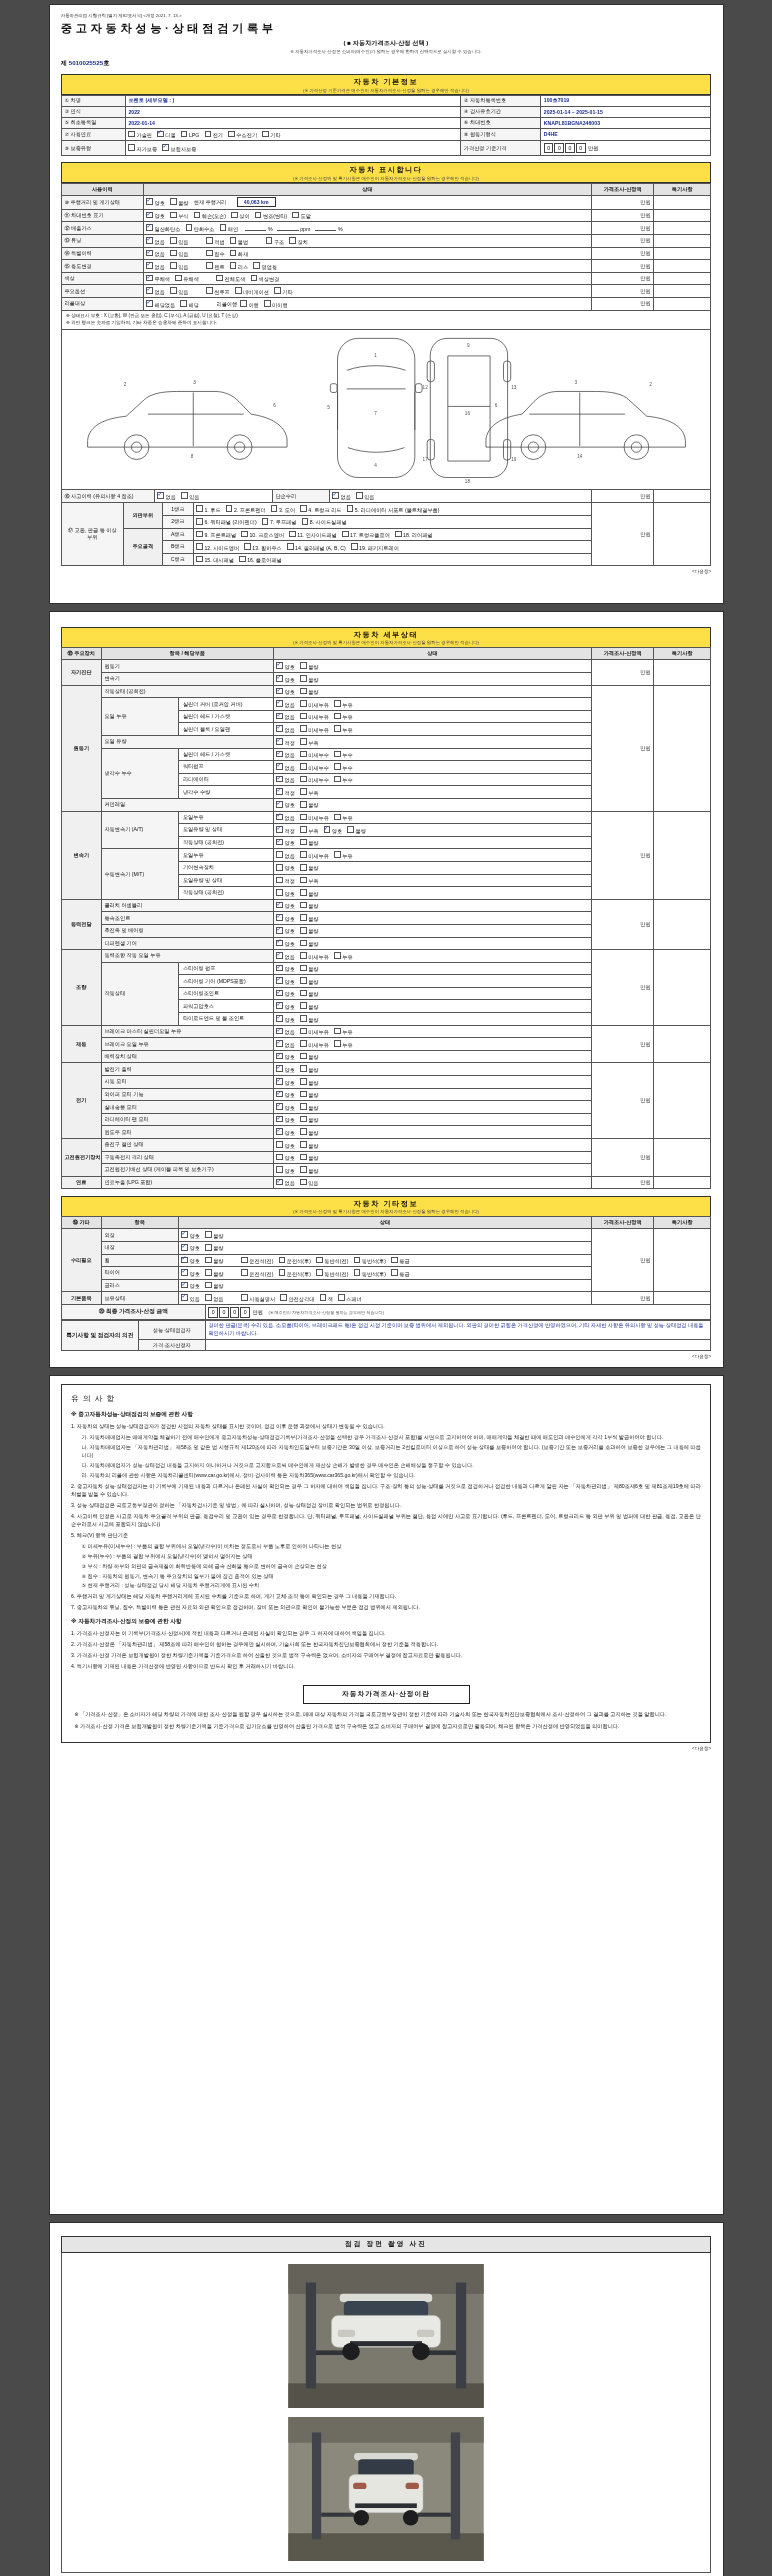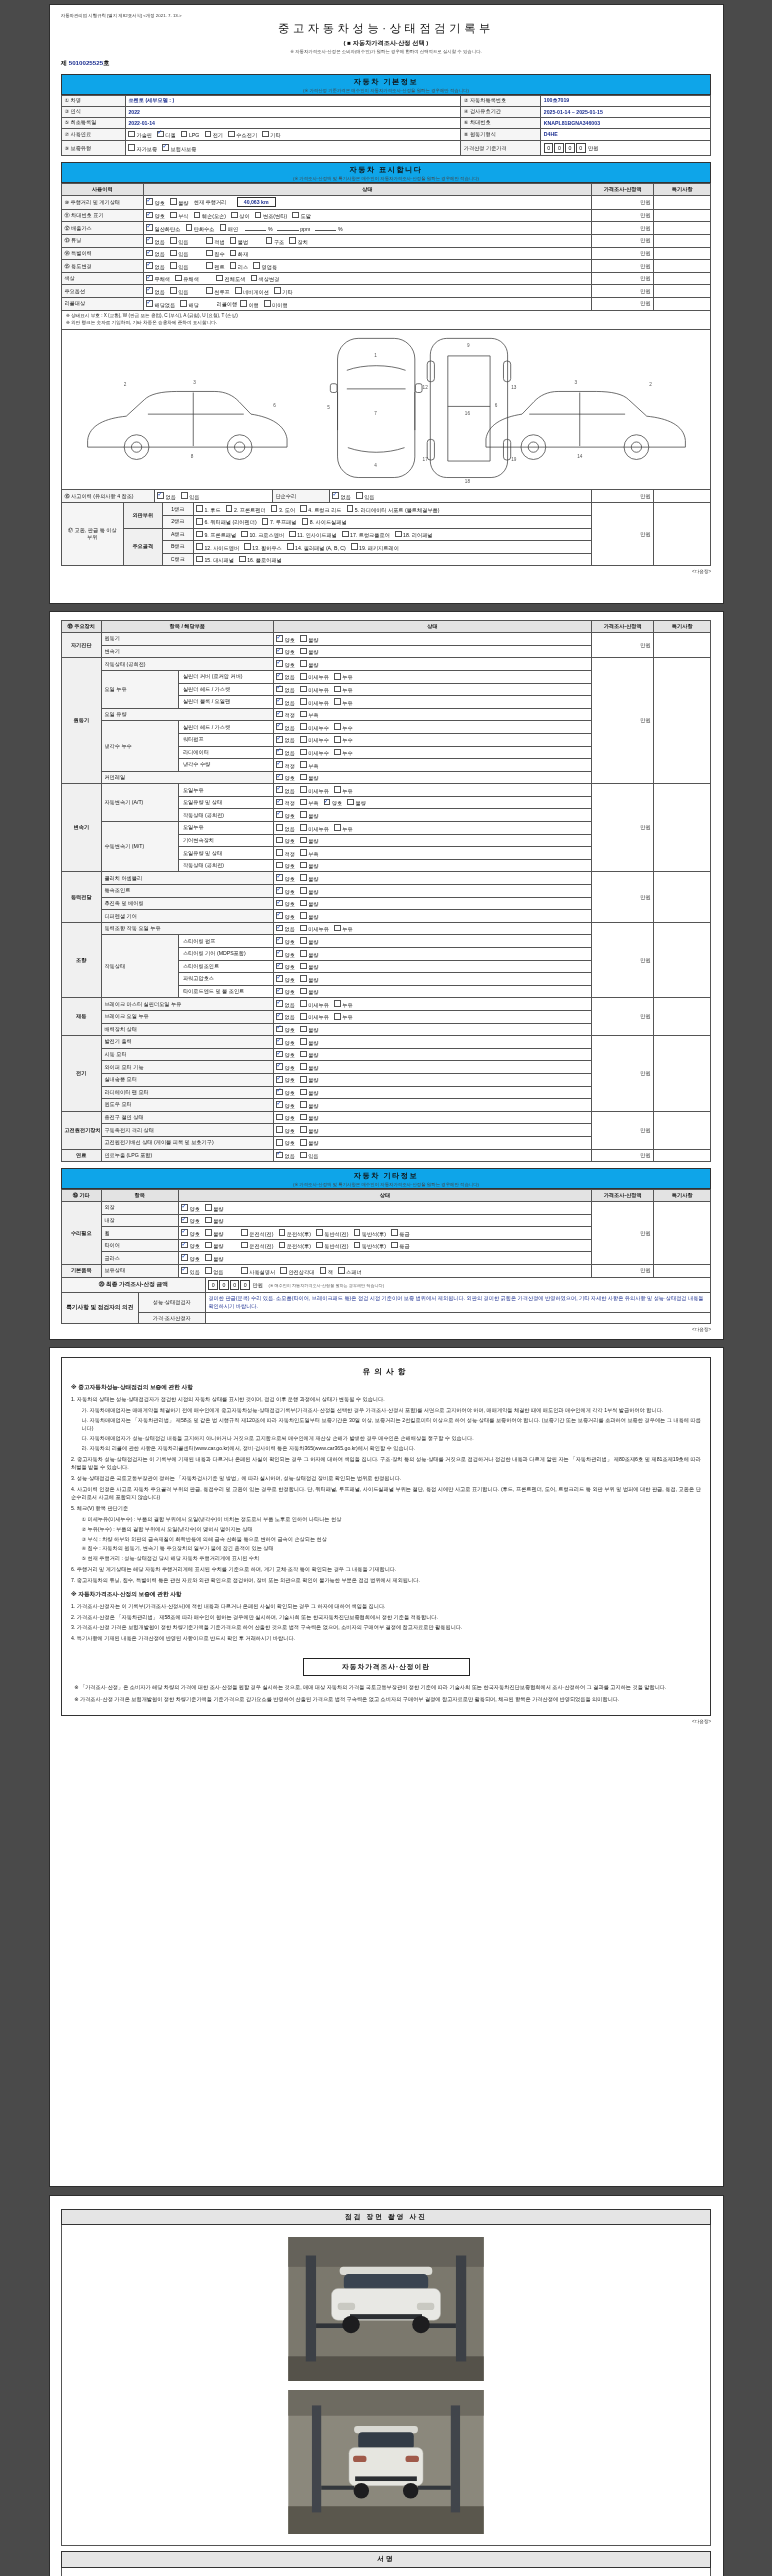--- a/index.html
+++ b/index.html
@@ -3,27 +3,27 @@
 <meta charset="utf-8">
 <style>
   html,body{margin:0;padding:0;background:#4a4a4a;font-family:"Liberation Sans","DejaVu Sans",sans-serif;color:#111;}
   .wrap{width:675px;margin:0 auto;padding:4.1px 0 10.3px;}
   .page{background:#fff;padding:8.2px 11.3px 7.2px;box-sizing:border-box;margin-bottom:7.2px;border:0.5px solid #2e2e2e;}
   .p1{min-height:600px}.p2{min-height:693px}.p3{min-height:840px}.p4{min-height:410px}
 
   
   .doc-head{position:relative;padding-top:8.2px;margin-bottom:3.1px;}
   .form-ref{position:absolute;left:0;top:0;font-size:4.4px;color:#333;}
-  .doc-title{text-align:center;font-size:11.3px;font-weight:400;letter-spacing:3.6px;}
+  .doc-title{font-size:11.3px;font-weight:700;letter-spacing:3.6px;}
   .doc-select{text-align:center;font-size:6.2px;font-weight:700;margin-top:2.1px;}
   .doc-select-note{text-align:center;font-size:4.4px;color:#444;margin-top:1px;}
   .doc-no{font-size:6.2px;font-weight:700;margin:5.2px 0 1px;}
 
   
-  .secbar{border:0.5px solid #333;background:#0ea5e9;text-align:center;padding:2.1px 0 1.5px;margin-top:6.2px;}
+  .secbar{border:0.5px solid #333;background:#fde047;text-align:center;padding:2.1px 0 1.5px;margin-top:6.2px;}
   .sect{font-size:7.2px;font-weight:700;letter-spacing:1.5px;}
   .secnote{font-size:4.4px;color:#444;margin-top:0.5px;}
 
   table{width:100%;border-collapse:collapse;margin-top:-0.5px;table-layout:fixed;}
   td,th{border:0.5px solid #555;font-size:5.2px;padding:1.5px 2.6px;vertical-align:middle;word-break:keep-all;}
   th{background:#e3e3e3;font-weight:700;text-align:center;padding:2.1px 1px;}
   td.lbl{background:#f5f5f5;}
   td.grp{background:#f0f0f0;text-align:center;font-weight:700;}
   td.rank{background:#f7f7f7;text-align:center;}
   td.sub{padding-left:4.1px;}
@@ -44,21 +44,21 @@
   .dig{display:inline-block;width:7.7px;height:8.8px;border:0.5px solid #444;line-height:8.8px;text-align:center;margin-right:1px;background:#fff;font-size:5.2px;}
   .val{color:#1a2d90;font-weight:700;}
   .legend{border:0.5px solid #555;border-top:none;font-size:4.6px;padding:2.1px 4.1px;line-height:1.5;color:#222;}
   .diagram{border:0.5px solid #555;border-top:none;padding:2.1px 0;}
   .diagram svg{display:block;margin:0 auto;}
   .num{font-size:9px;fill:#555;}
   .nextp{text-align:right;font-size:4.6px;color:#333;margin-top:3.1px;}
 
   
   .obox{border:0.5px solid #333;padding:8.2px 9.3px;}
-  .notice-title{font-size:7.7px;font-weight:700;text-align:center;letter-spacing:4.1px;margin:1px 0 7.2px;}
+  .notice-title{font-size:7.7px;font-weight:400;text-align:left;letter-spacing:4.1px;margin:1px 0 7.2px;}
   .nhead{font-weight:700;font-size:5.7px;margin:6.2px 0 3.1px;}
   .nitem{font-size:5.2px;line-height:1.6;margin:2.6px 0;text-align:justify;}
   .nsub{font-size:5.2px;line-height:1.6;margin:1.5px 0 1.5px 10.3px;text-align:justify;color:#222;}
   .boxtitle{width:165px;margin:15.5px auto 6.2px;border:1px solid #222;text-align:center;font-weight:700;font-size:6.7px;padding:3.6px 0;letter-spacing:1px;}
   .boxline{font-size:5.2px;line-height:1.65;margin:3.6px 3.1px;text-align:justify;}
 
   
   .photo-bar{border:0.5px solid #333;background:#e5e5e5;text-align:center;font-weight:700;font-size:6.7px;padding:2.6px 0;letter-spacing:2.1px;margin-top:5.2px;}
   .photos{border:0.5px solid #555;border-top:none;display:flex;flex-direction:column;align-items:center;gap:9.3px;padding:11.3px 0;}
   .signbox{border:0.5px solid #555;border-top:none;height:77px;position:relative;}
@@ -330,20 +330,24 @@
           <tr>
             <td class="rank">C랭크</td>
             <td><span class="opt"><span class="cb"></span><span>15. 대시패널</span></span><span class="opt"><span class="cb"></span><span>16. 플로어패널</span></span></td>
           </tr>
         </tbody>
     </table>
     <div class="nextp">&lt;다음장&gt;</div>
   </div>
 
   <div class="page p2">
+    <div class="secbar">
+      <div class="sect">자동차 세부상태</div>
+      <div class="secnote">(※ 가격조사·산정액 및 특기사항은 매수인이 자동차가격조사·산정을 원하는 경우에만 적습니다)</div>
+    </div>
     <table>
       <colgroup>
           <col style="width:40px">
           <col style="width:77px">
           <col style="width:95px">
           <col>
           <col style="width:62px">
           <col style="width:57px">
         </colgroup>
       <thead>

